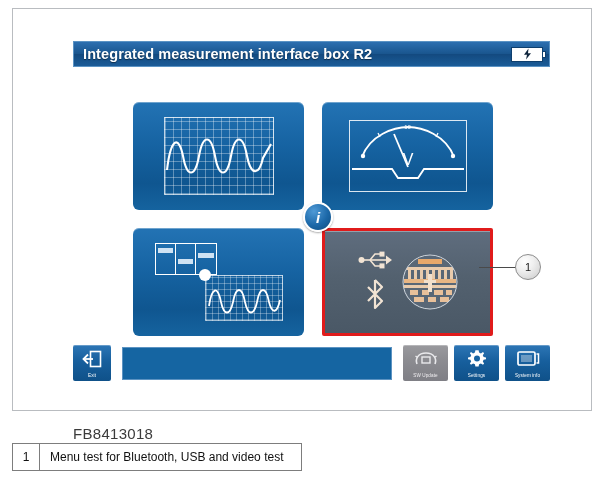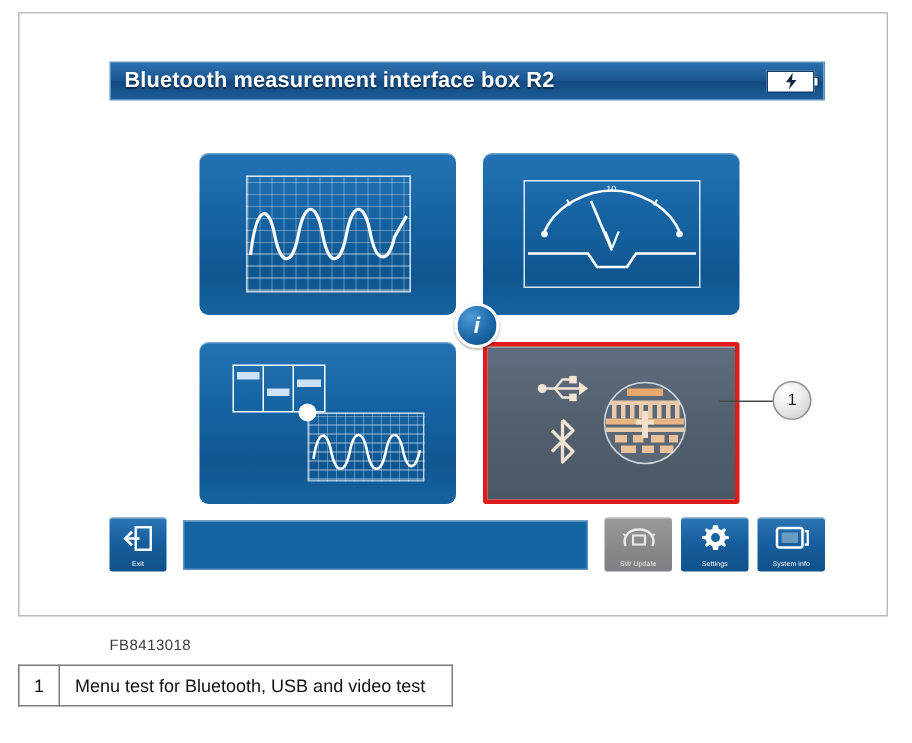--- a/index.html
+++ b/index.html
@@ -267,21 +267,21 @@
     box-sizing: border-box;
     margin: 0 5px;
   }
   .tb-wide { width: 45px; }
 
   
   .fig-id {
     position: absolute;
     left: 14px;
     top: 398px;
-    font-size: 10px;
+    font-size: 15px;
     color: #3b3b3b;
     letter-spacing: 0.3px;
   }
 
   
   .callout-line {
     position: absolute;
     left: 479px;
     top: 267px;
     width: 40px;
@@ -331,21 +331,21 @@
 </head>
 <body>
 
 <div id="page">
 
   <div class="figure-frame">
 
     <div class="device-screen">
 
       <div class="titlebar">
-        <span class="titlebar-text">Bluetooth measurement interface box R2</span>
+        <span class="titlebar-text">Integrated measurement interface box R2</span>
         <span class="battery-icon">
           <svg width="11" height="12" viewBox="0 0 11 12" aria-hidden="true">
             <polygon points="6.5,0.5 2,6.8 5,6.8 4,11.5 9,5.3 6,5.3" fill="#10263d"></polygon>
           </svg>
         </span>
       </div>
 
       <div class="tiles">
 
         <div class="tile tile-tl">

